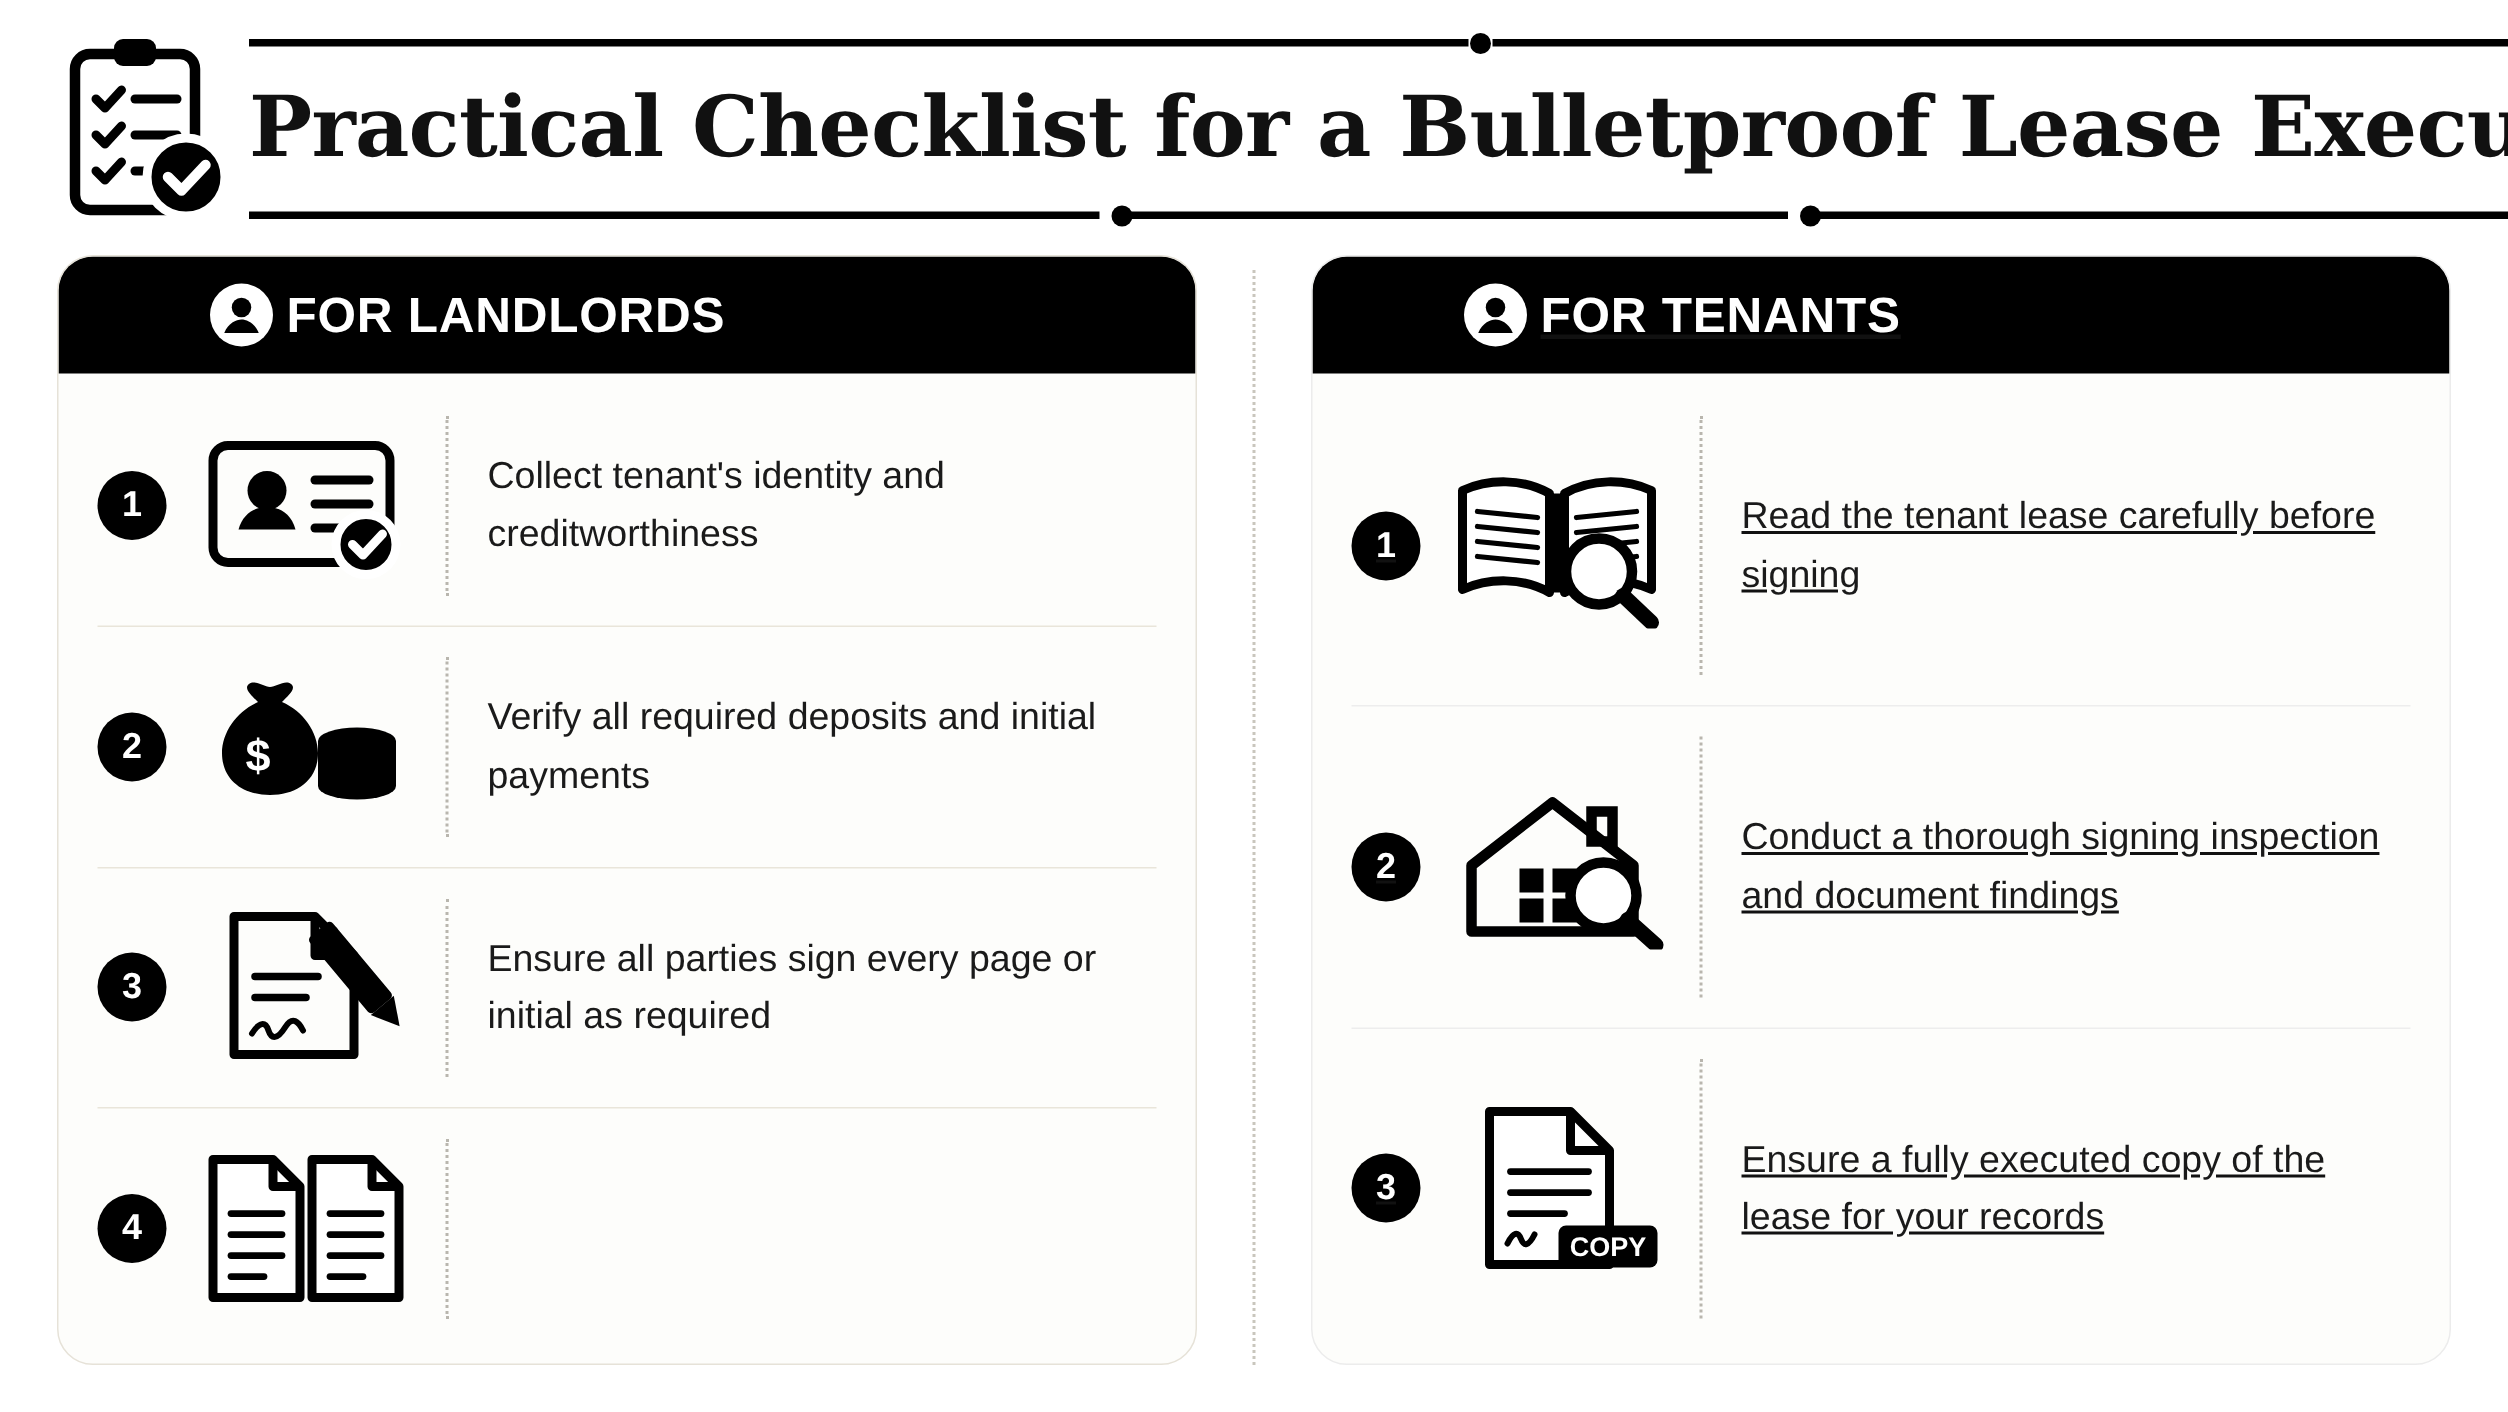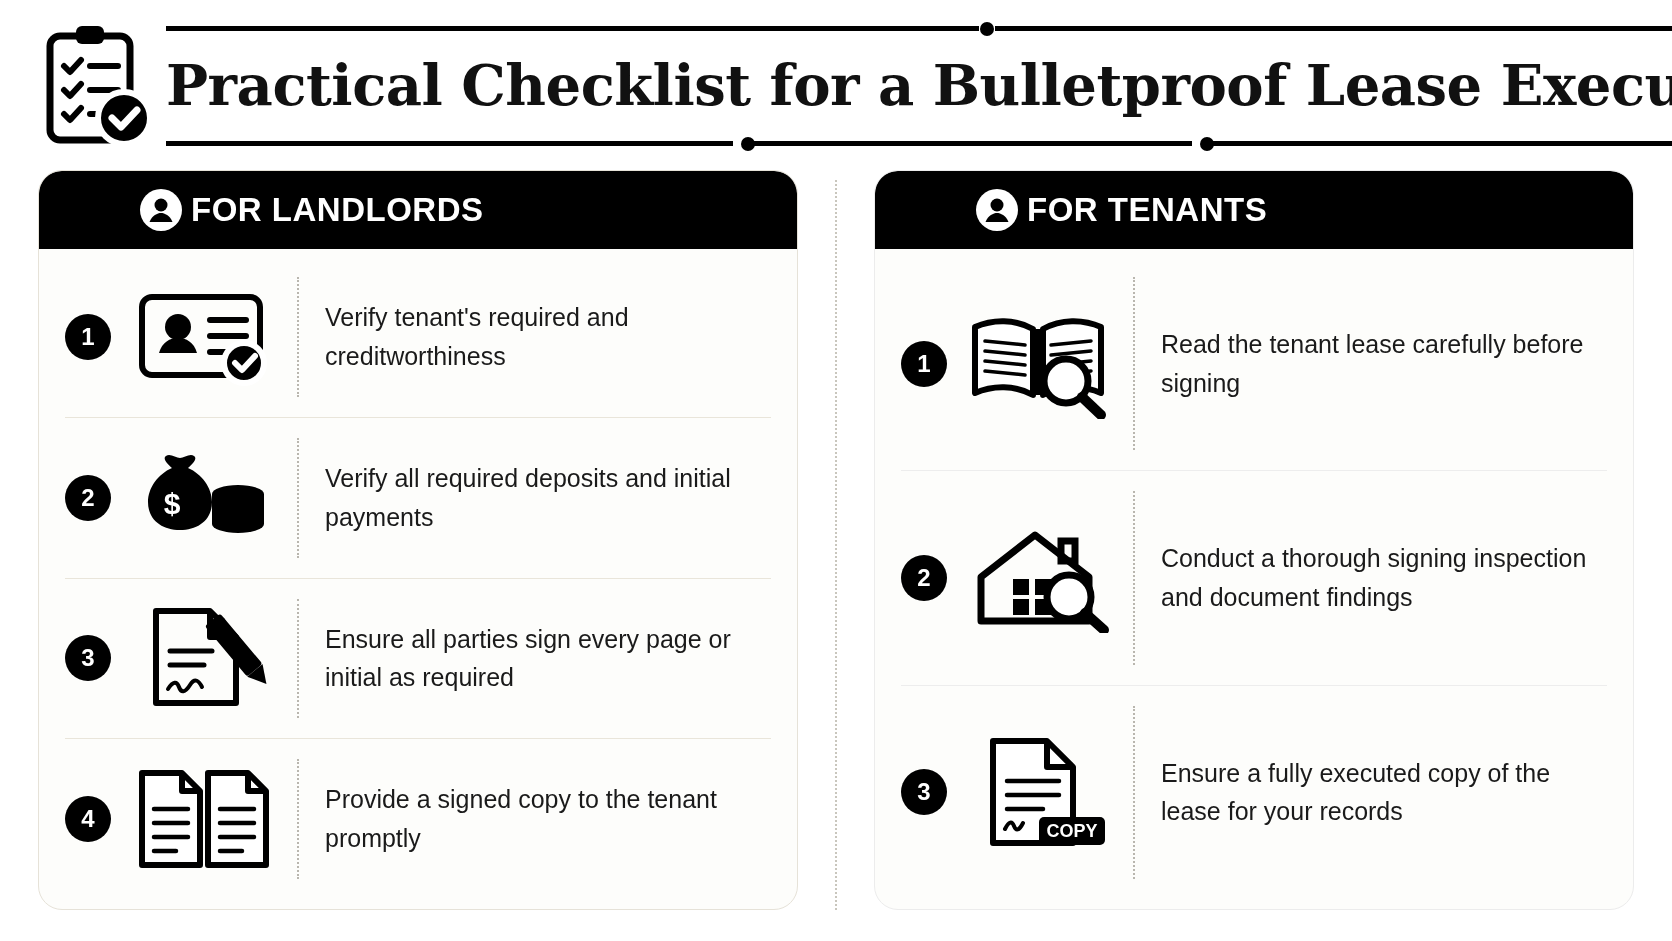--- a/index.html
+++ b/index.html
@@ -114,21 +114,21 @@
     flex: 1;
     border: 1px solid #e6e2d8;
     border-radius: 24px;
     background: #fdfdfb;
     overflow: hidden;
     display: flex;
     flex-direction: column;
     box-sizing: border-box;
   }
   .card.left { margin-right: 18px; }
-  .card.right { margin-left: 58px; border-color: #ececec; }
+  .card.right { margin-left: 58px; border-color: #ececec; text-decoration: underline; }
 
   .card-header {
     background: #000;
     color: #fff;
     height: 78px;
     display: flex;
     align-items: center;
     padding-left: 152px;
     box-sizing: border-box;
     position: relative;
@@ -267,21 +267,21 @@
             <g stroke="#000" stroke-width="6" stroke-linecap="round">
               <line x1="76" y1="33" x2="112" y2="33"></line>
               <line x1="76" y1="49" x2="112" y2="49"></line>
               <line x1="76" y1="65" x2="98" y2="65"></line>
             </g>
             <circle cx="110" cy="76" r="20" fill="#000" stroke="#fff" stroke-width="6"></circle>
             <polyline points="101,76 108,83 121,69" fill="none" stroke="#fff" stroke-width="6" stroke-linecap="round" stroke-linejoin="round"></polyline>
           </svg>
         </div>
         <div class="vsep"></div>
-        <div class="row-text">Verify tenant's required and creditworthiness</div>
+        <div class="row-text">Collect tenant's identity and creditworthiness</div>
       </div>
 
       <div class="row">
         <div class="num">2</div>
         <div class="row-icon">
           <svg viewBox="0 0 140 100" width="140" height="100">
             <path d="M38 20c-4-4-10-9-6-12 4-3 10 2 14 2s10-5 14-2c4 3-2 8-6 12 14 6 24 20 24 34 0 18-14 28-32 28S14 72 14 54c0-14 10-28 24-34z" fill="#000"></path>
             <text x="38" y="66" font-size="30" font-weight="700" fill="#fff" text-anchor="middle" font-family="Liberation Sans, sans-serif">$</text>
             <g fill="#000">
               <ellipse cx="104" cy="46" rx="26" ry="9"></ellipse>
@@ -340,21 +340,20 @@
               <g stroke="#000" stroke-width="4.5" stroke-linecap="round">
                 <line x1="86" y1="42" x2="120" y2="42"></line>
                 <line x1="86" y1="56" x2="120" y2="56"></line>
                 <line x1="86" y1="70" x2="120" y2="70"></line>
                 <line x1="86" y1="84" x2="108" y2="84"></line>
               </g>
             </g>
           </svg>
         </div>
         <div class="vsep"></div>
-        <div class="row-text">Provide a signed copy to the tenant promptly</div>
       </div>
 
     </div>
   </div>
 
   <div class="card right">
     <div class="card-header">
       <span class="person-icon">
         <svg viewBox="0 0 44 44" width="44" height="44">
           <circle cx="22" cy="22" r="21" fill="#fff"></circle>

